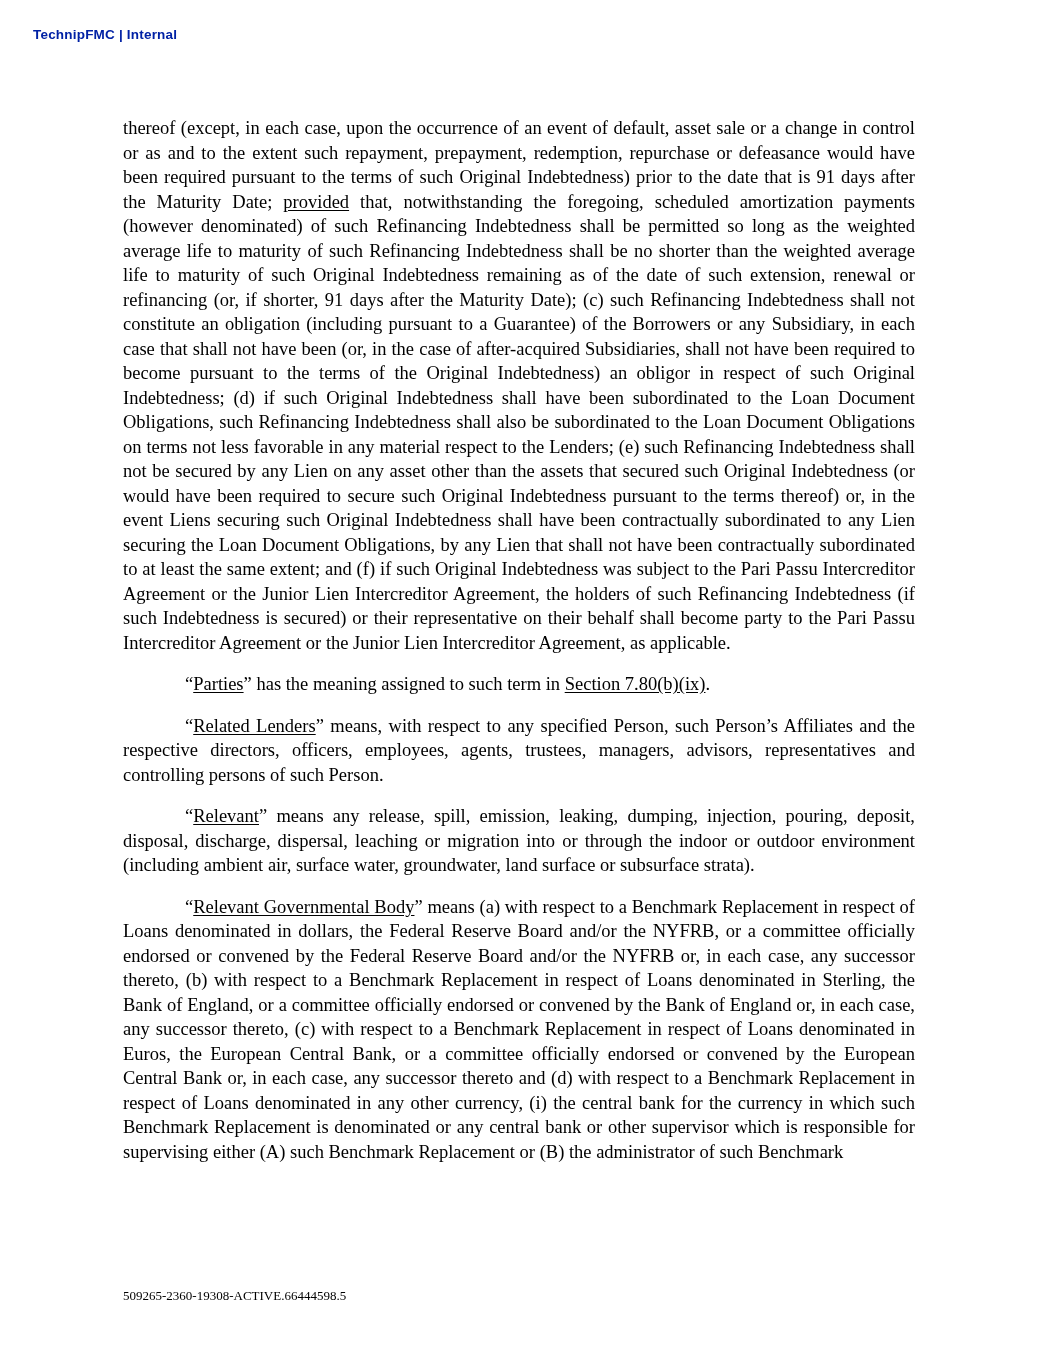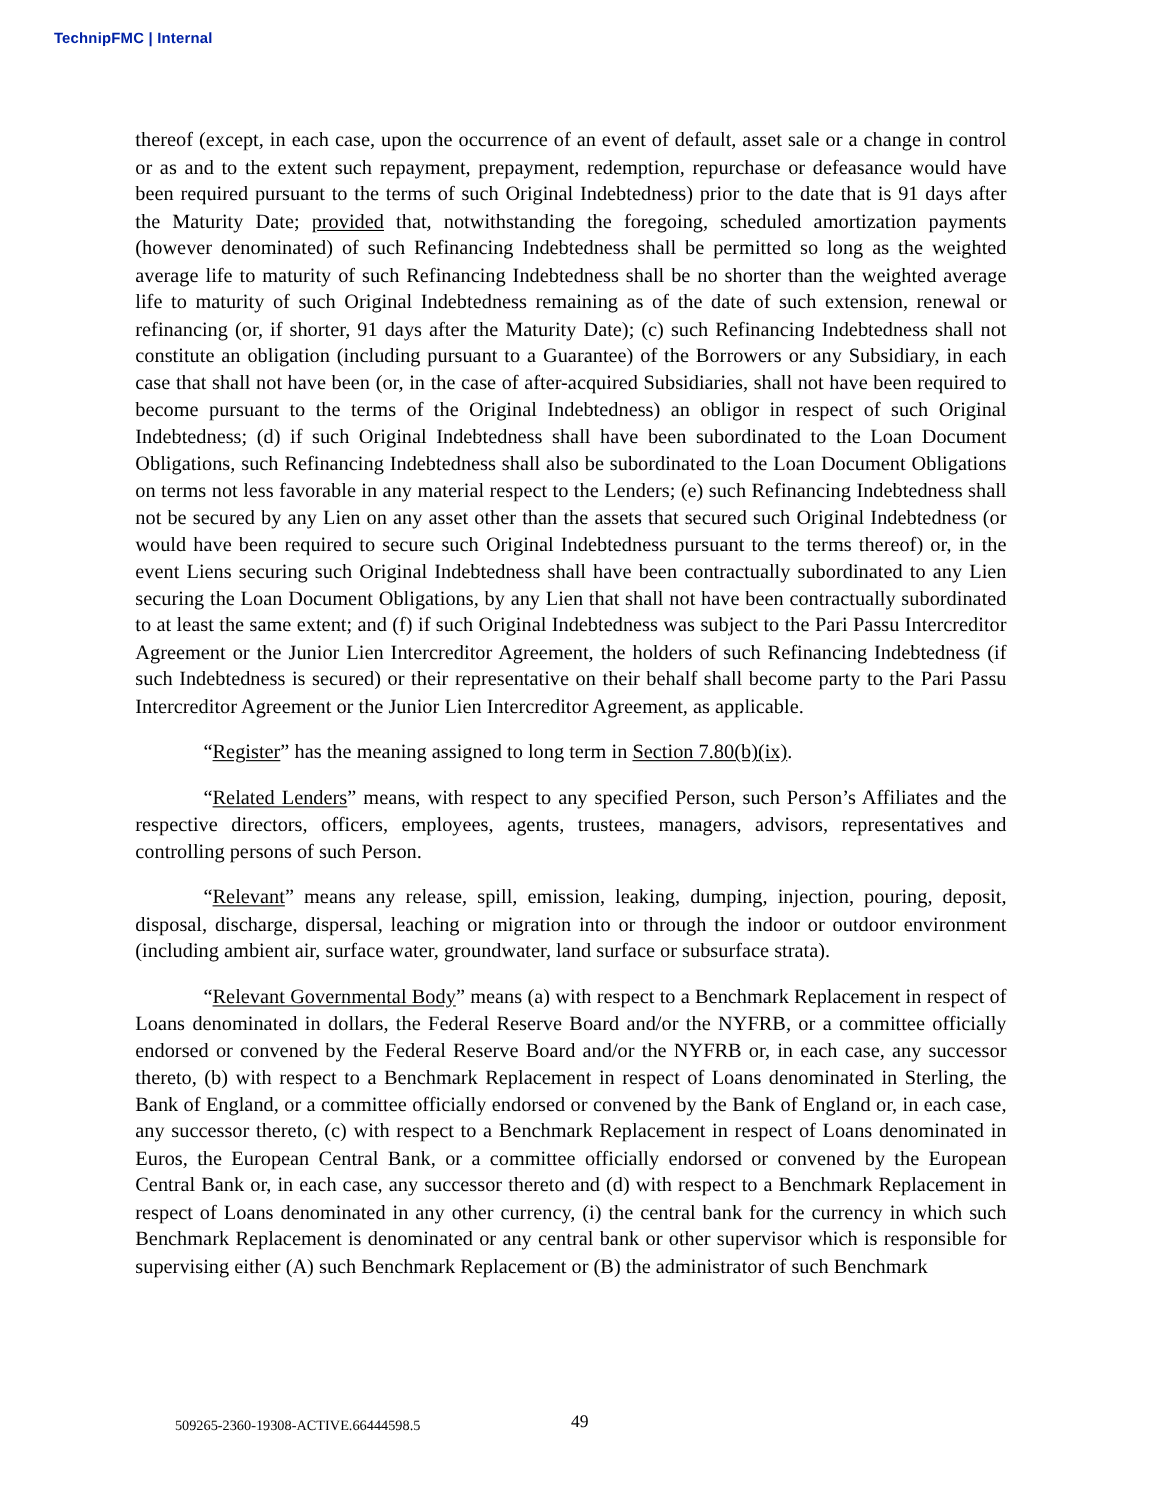--- a/index.html
+++ b/index.html
@@ -40,45 +40,43 @@
     top: 1284px;
     width: 808px;
     height: 24px;
   }
   .doc-id {
     position: absolute;
     left: 0;
     top: 4px;
     font-size: 13px;
     font-family: "Liberation Serif", serif;
-    margin-left: 36px;
   }
   .page-num {
     position: absolute;
     left: 0;
     right: 0;
     top: 0;
     text-align: center;
     font-size: 16px;
     font-family: "Liberation Serif", serif;
   }
 </style>
 </head>
 <body>
 
 <div class="page">
 
-  <div class="classification" style="color: rgb(0, 33, 165); margin-left: 16px;">TechnipFMC | Internal</div>
+  <div class="classification" style="color: rgb(0, 33, 165);">TechnipFMC | Internal</div>
 
   <div class="content">
     <p class="continuation"><span>thereof (except, in each case, upon the occurrence of an event of default, asset sale or a change in control or as and to the extent such repayment, prepayment, redemption, repurchase or defeasance would have been required pursuant to the terms of such Original Indebtedness) prior to the date that is 91 days after the Maturity Date; </span><span class="u">provided</span><span> that, notwithstanding the foregoing, scheduled amortization payments (however denominated) of such Refinancing Indebtedness shall be permitted so long as the weighted average life to maturity of such Refinancing Indebtedness shall be no shorter than the weighted average life to maturity of such Original Indebtedness remaining as of the date of such extension, renewal or refinancing (or, if shorter, 91 days after the Maturity Date); (c) such Refinancing Indebtedness shall not constitute an obligation (including pursuant to a Guarantee) of the Borrowers or any Subsidiary, in each case that shall not have been (or, in the case of after-acquired Subsidiaries, shall not have been required to become pursuant to the terms of the Original Indebtedness) an obligor in respect of such Original Indebtedness; (d) if such Original Indebtedness shall have been subordinated to the Loan Document Obligations, such Refinancing Indebtedness shall also be subordinated to the Loan Document Obligations on terms not less favorable in any material respect to the Lenders; (e) such Refinancing Indebtedness shall not be secured by any Lien on any asset other than the assets that secured such Original Indebtedness (or would have been required to secure such Original Indebtedness pursuant to the terms thereof) or, in the event Liens securing such Original Indebtedness shall have been contractually subordinated to any Lien securing the Loan Document Obligations, by any Lien that shall not have been contractually subordinated to at least the same extent; and (f) if such Original Indebtedness was subject to the Pari Passu Intercreditor Agreement or the Junior Lien Intercreditor Agreement, the holders of such Refinancing Indebtedness (if such Indebtedness is secured) or their representative on their behalf shall become party to the Pari Passu Intercreditor Agreement or the Junior Lien Intercreditor Agreement, as applicable.</span></p>
-    <p class="indented"><span>“</span><span class="u">Register</span><span>” has the meaning assigned to long term in </span><span class="u">Section 7.80(b)(ix)</span><span>.</span></p>
+    <p class="indented"><span>“</span><span class="u">Parties</span><span>” has the meaning assigned to such term in </span><span class="u">Section 7.80(b)(ix)</span><span>.</span></p>
     <p class="indented"><span>“</span><span class="u">Related Lenders</span><span>” means, with respect to any specified Person, such Person’s Affiliates and the respective directors, officers, employees, agents, trustees, managers, advisors, representatives and controlling persons of such Person.</span></p>
     <p class="indented"><span>“</span><span class="u">Relevant</span><span>” means any release, spill, emission, leaking, dumping, injection, pouring, deposit, disposal, discharge, dispersal, leaching or migration into or through the indoor or outdoor environment (including ambient air, surface water, groundwater, land surface or subsurface strata).</span></p>
     <p class="indented"><span>“</span><span class="u">Relevant Governmental Body</span><span>” means (a) with respect to a Benchmark Replacement in respect of Loans denominated in dollars, the Federal Reserve Board and/or the NYFRB, or a committee officially endorsed or convened by the Federal Reserve Board and/or the NYFRB or, in each case, any successor thereto, (b) with respect to a Benchmark Replacement in respect of Loans denominated in Sterling, the Bank of England, or a committee officially endorsed or convened by the Bank of England or, in each case, any successor thereto, (c) with respect to a Benchmark Replacement in respect of Loans denominated in Euros, the European Central Bank, or a committee officially endorsed or convened by the European Central Bank or, in each case, any successor thereto and (d) with respect to a Benchmark Replacement in respect of Loans denominated in any other currency, (i) the central bank for the currency in which such Benchmark Replacement is denominated or any central bank or other supervisor which is responsible for supervising either (A) such Benchmark Replacement or (B) the administrator of such Benchmark</span></p>
   </div>
 
   <div class="footer">
     <span class="doc-id">509265-2360-19308-ACTIVE.66444598.5</span>
-    <span class="page-num">49</span>
   </div>
 
 </div>
 
 </body></html>

